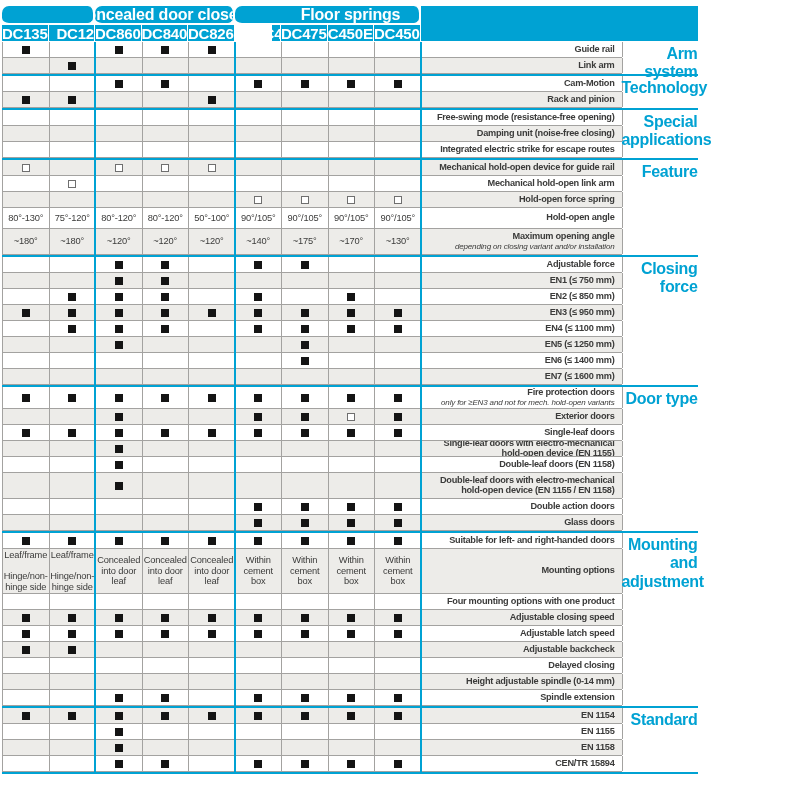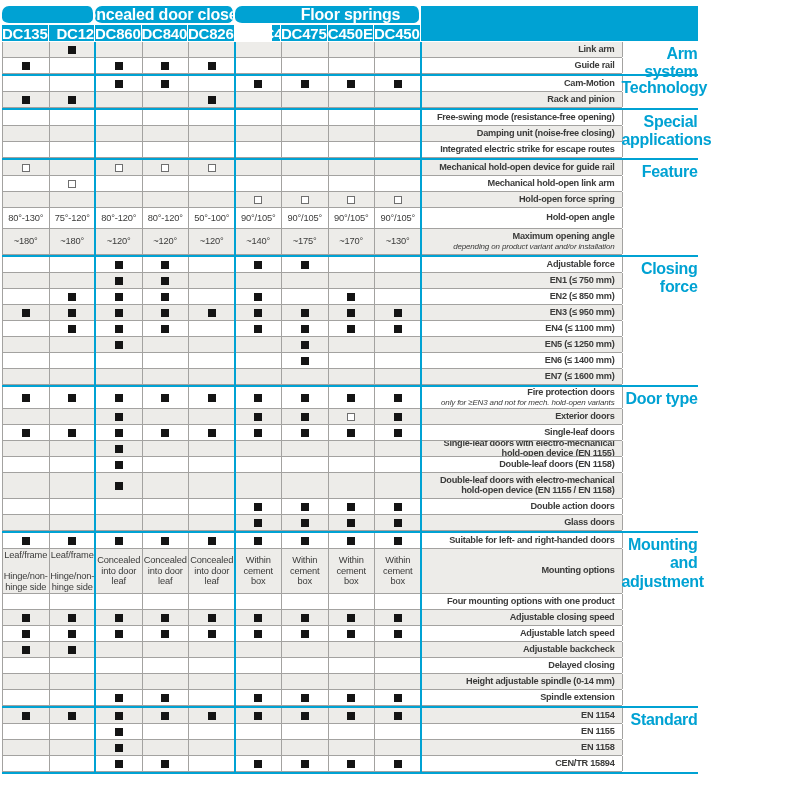--- a/index.html
+++ b/index.html
@@ -108,56 +108,56 @@
         <div class="colhead" style="grid-column: 7;">DC475</div>
         <div class="colhead" style="grid-column: 8;">DC450EA</div>
         <div class="colhead" style="grid-column: 9;">DC450</div>
         <div class="rightblock"></div>
       </div>
     <div class="tbody" id="tbody">
       <div class="vsep" style="left:92px"></div>
       <div class="vsep" style="left:231.5px"></div>
       <div class="vsep" style="left:417.5px"></div>
     <div class="section first">
+          <div class="row odd">
+            <div class="cell">
+              <div class="sq-f"></div>
+            </div>
+            <div class="cell"></div>
+            <div class="cell">
+              <div class="sq-f"></div>
+            </div>
+            <div class="cell">
+              <div class="sq-f"></div>
+            </div>
+            <div class="cell">
+              <div class="sq-f"></div>
+            </div>
+            <div class="cell"></div>
+            <div class="cell"></div>
+            <div class="cell"></div>
+            <div class="cell"></div>
+            <div class="labelcell">
+              <div class="lbl">Guide rail</div>
+            </div>
+          </div>
           <div class="row even">
             <div class="cell"></div>
             <div class="cell">
               <div class="sq-f"></div>
             </div>
             <div class="cell"></div>
             <div class="cell"></div>
             <div class="cell"></div>
             <div class="cell"></div>
             <div class="cell"></div>
             <div class="cell"></div>
             <div class="cell"></div>
             <div class="labelcell">
               <div class="lbl">Link arm</div>
-            </div>
-          </div>
-          <div class="row odd">
-            <div class="cell">
-              <div class="sq-f"></div>
-            </div>
-            <div class="cell"></div>
-            <div class="cell">
-              <div class="sq-f"></div>
-            </div>
-            <div class="cell">
-              <div class="sq-f"></div>
-            </div>
-            <div class="cell">
-              <div class="sq-f"></div>
-            </div>
-            <div class="cell"></div>
-            <div class="cell"></div>
-            <div class="cell"></div>
-            <div class="cell"></div>
-            <div class="labelcell">
-              <div class="lbl">Guide rail</div>
             </div>
           </div>
           <div class="category">Arm system</div>
         </div>
         <div class="section">
           <div class="row odd">
             <div class="cell"></div>
             <div class="cell"></div>
             <div class="cell">
               <div class="sq-f"></div>
@@ -329,21 +329,21 @@
             <div class="cell txt">~180°</div>
             <div class="cell txt">~120°</div>
             <div class="cell txt">~120°</div>
             <div class="cell txt">~120°</div>
             <div class="cell txt">~140°</div>
             <div class="cell txt">~175°</div>
             <div class="cell txt">~170°</div>
             <div class="cell txt">~130°</div>
             <div class="labelcell">
               <div class="lbl">Maximum opening angle</div>
-              <div class="sub">depending on product variant and/or installation</div>
+              <div class="sub">depending on closing variant and/or installation</div>
             </div>
           </div>
           <div class="category">Feature</div>
         </div>
         <div class="section">
           <div class="row odd">
             <div class="cell"></div>
             <div class="cell"></div>
             <div class="cell">
               <div class="sq-f"></div>

